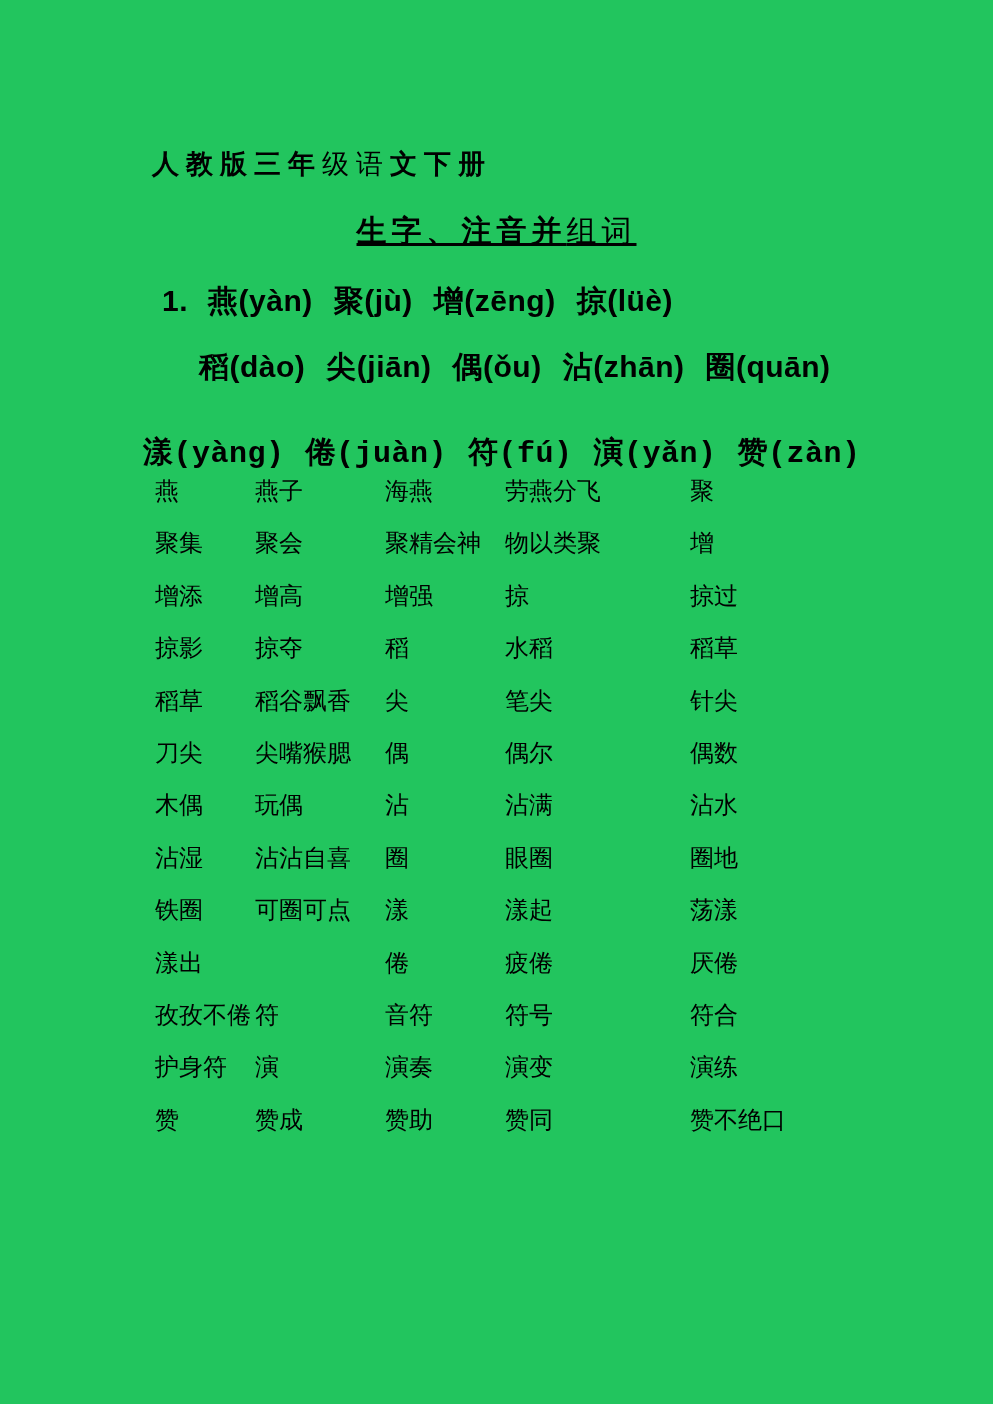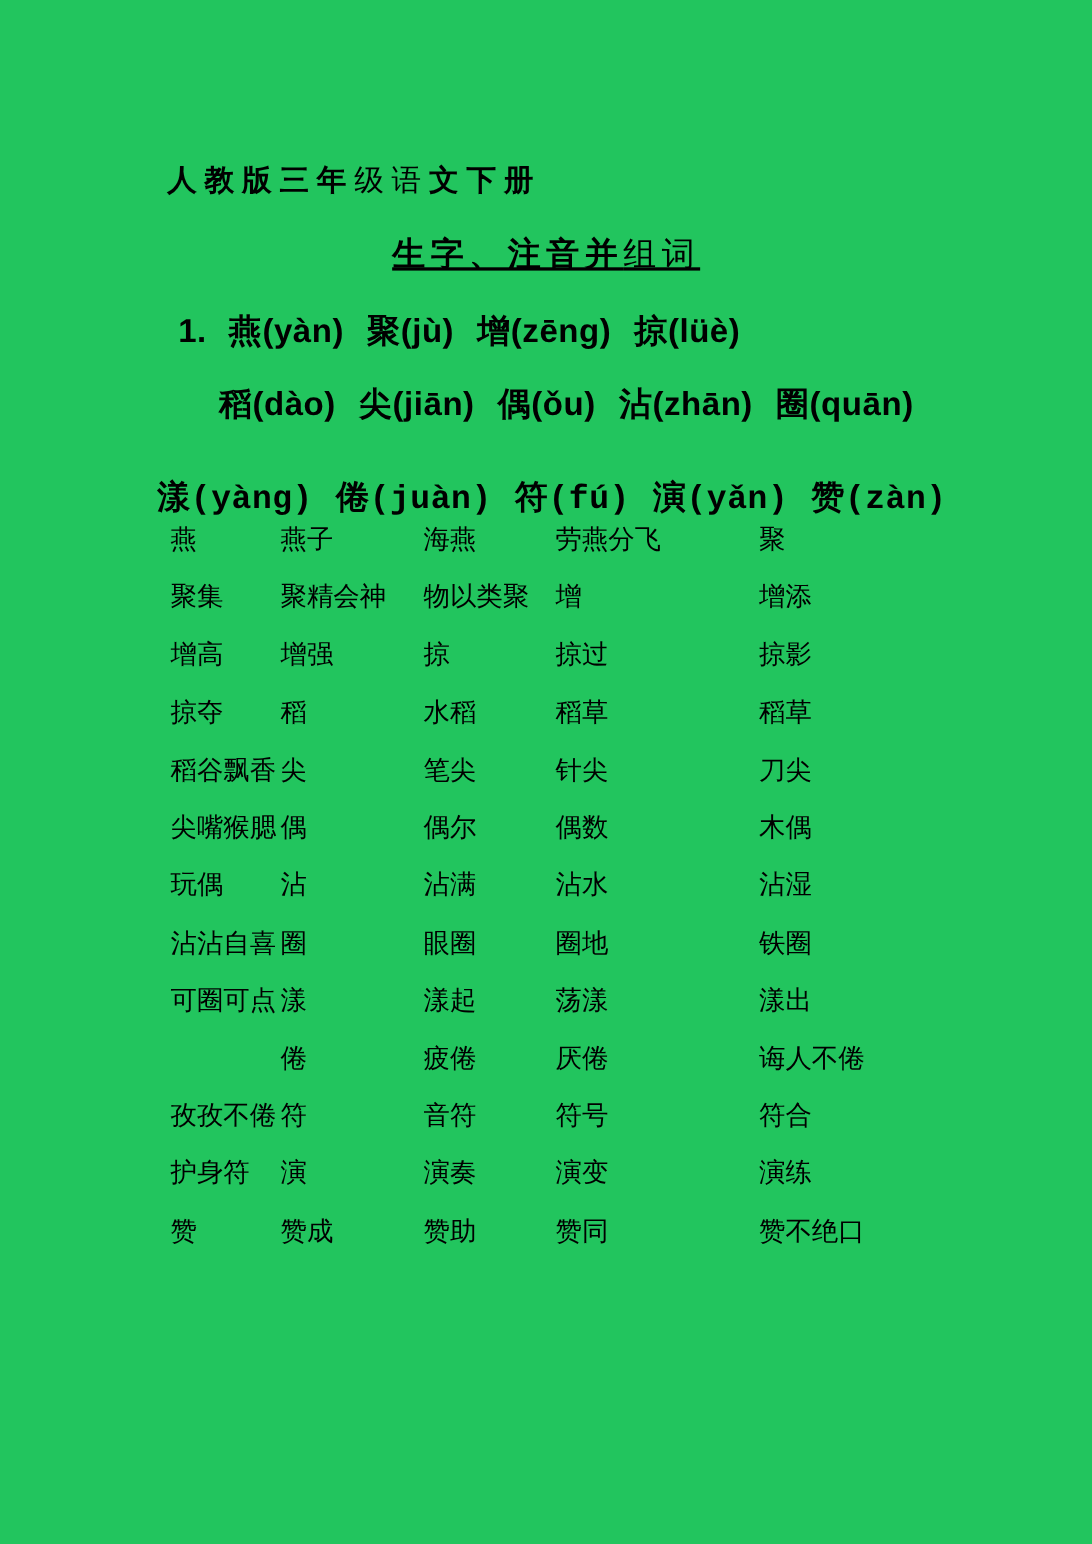--- a/index.html
+++ b/index.html
@@ -103,20 +103,21 @@
     <span class="item">漾(yàng)</span><span class="item">倦(juàn)</span><span class="item">符(fú)</span><span class="item">演(yǎn)</span><span class="item">赞(zàn)</span>
   </div>
 
   <div class="word-table">
       <div class="cell">燕</div>
       <div class="cell">燕子</div>
       <div class="cell">海燕</div>
       <div class="cell">劳燕分飞</div>
       <div class="cell">聚</div>
       <div class="cell">聚集</div>
+      <div class="cell">聚会</div>
       <div class="cell">聚精会神</div>
       <div class="cell">物以类聚</div>
       <div class="cell">增</div>
       <div class="cell">增添</div>
       <div class="cell">增高</div>
       <div class="cell">增强</div>
       <div class="cell">掠</div>
       <div class="cell">掠过</div>
       <div class="cell">掠影</div>
       <div class="cell">掠夺</div>
@@ -146,21 +147,20 @@
       <div class="cell">铁圈</div>
       <div class="cell">可圈可点</div>
       <div class="cell">漾</div>
       <div class="cell">漾起</div>
       <div class="cell">荡漾</div>
       <div class="cell">漾出</div>
       <div class="cell"></div>
       <div class="cell">倦</div>
       <div class="cell">疲倦</div>
       <div class="cell">厌倦</div>
-      <div class="cell">诲人不倦</div>
       <div class="cell">孜孜不倦</div>
       <div class="cell">符</div>
       <div class="cell">音符</div>
       <div class="cell">符号</div>
       <div class="cell">符合</div>
       <div class="cell">护身符</div>
       <div class="cell">演</div>
       <div class="cell">演奏</div>
       <div class="cell">演变</div>
       <div class="cell">演练</div>

